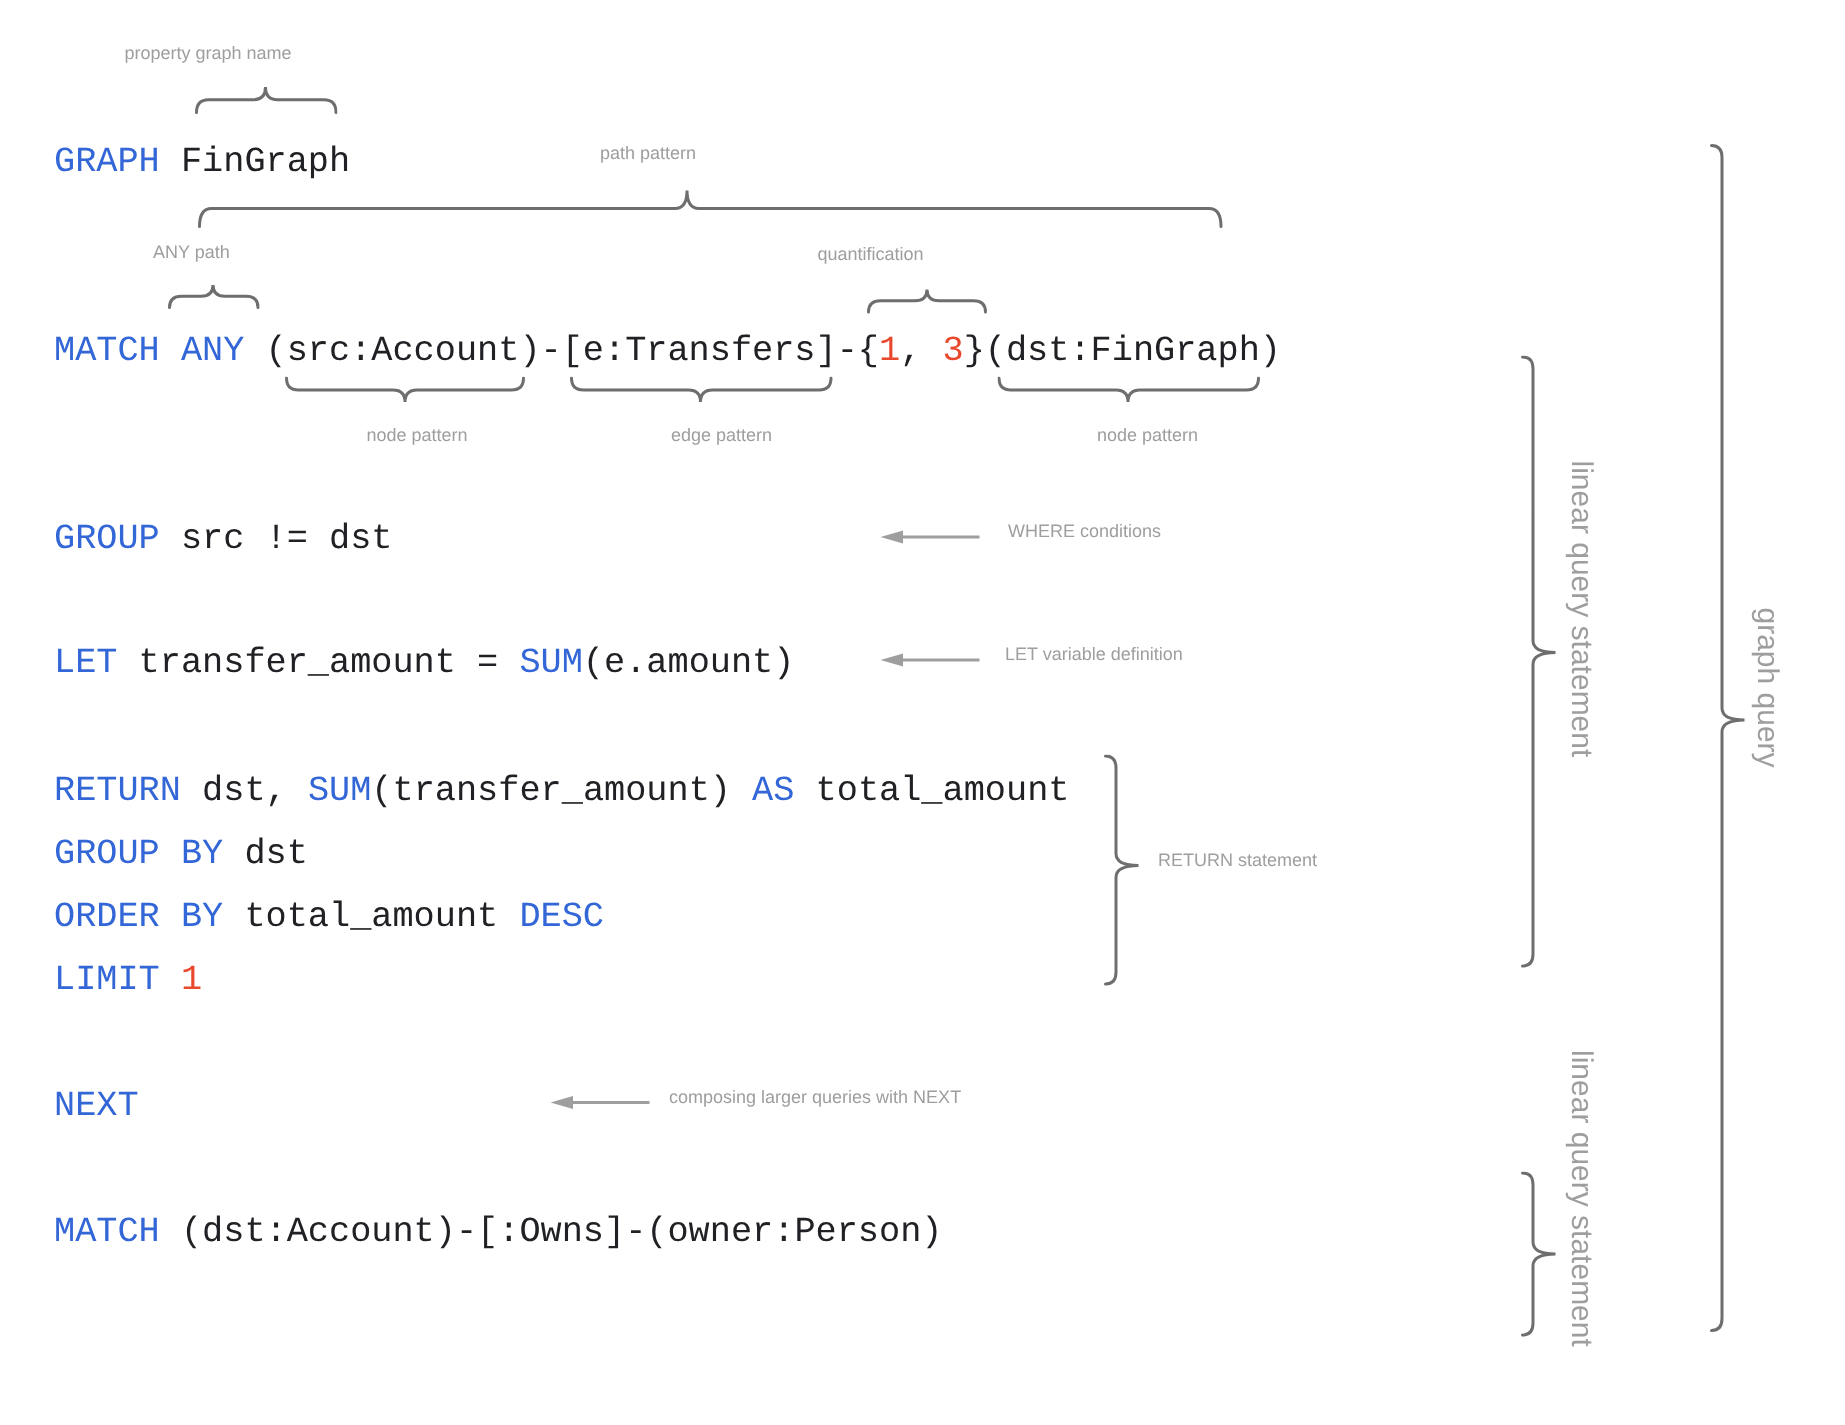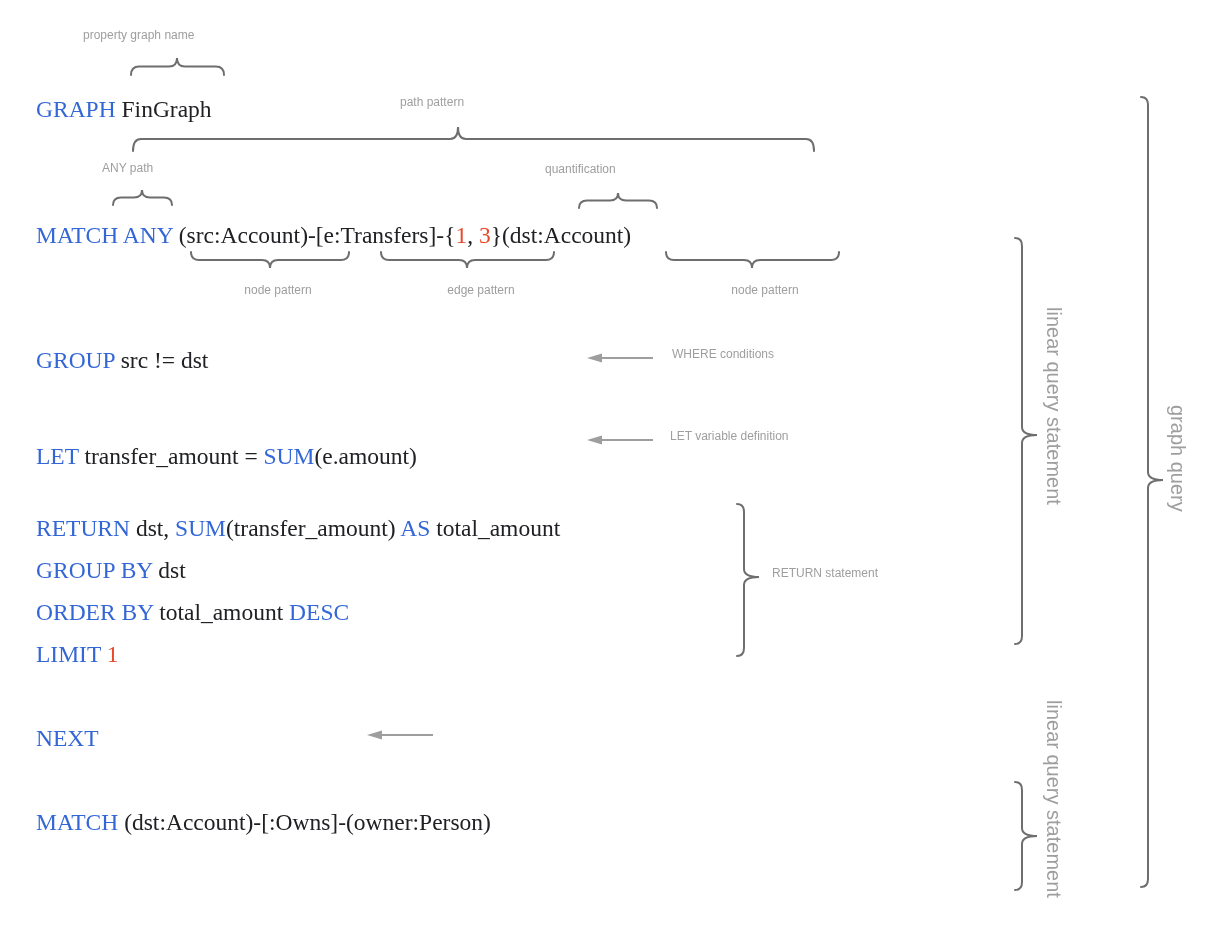--- a/index.html
+++ b/index.html
@@ -6,21 +6,21 @@
   #canvas{
     position:relative;
     width:1230px;height:950px;
     background:var(--bg,#fff);
     overflow:hidden;
     font-family:"Liberation Sans", sans-serif;
   }
   .code{
     position:absolute;
     left:36px;
-    font-family:Liberation Serif, serif;
+    font-family:Liberation Mono, monospace;
     font-size:23.5px;
     line-height:30px;
     white-space:pre;
     color:var(--code,#202124);
   }
   .code .kw{color:var(--kw,#3366d6);}
   .code .num{color:var(--num,#e8492c);}
   .code .pl{color:var(--code,#202124);}
   .lbl{
     position:absolute;
@@ -45,40 +45,41 @@
   svg.arrow line{stroke:var(--arrow,#9e9e9e);stroke-width:2;}
   svg.arrow path{fill:var(--arrow,#9e9e9e);}
   svg{position:absolute;display:block;}
 </style>
 </head>
 <body>
 
 <div id="canvas">
 
   <div class="code" style="top:94px"><span class="kw">GRAPH</span><span class="pl"> FinGraph</span></div>
-  <div class="code" style="top:220px"><span class="kw">MATCH ANY</span><span class="pl"> (src:Account)-[e:Transfers]-{</span><span class="num">1</span><span class="pl">, </span><span class="num">3</span><span class="pl">}(dst:Account)</span></div>
+  <div class="code" style="top:220px"><span class="kw">MATCH ANY</span><span class="pl"> (src:Account)-[e:Transfers]-{</span><span class="num">1</span><span class="pl">, </span><span class="num">3</span><span class="pl">}(dst:FinGraph)</span></div>
   <div class="code" style="top:345px"><span class="kw">GROUP</span><span class="pl"> src != dst</span></div>
-  <div class="code" style="top:441px"><span class="kw">LET</span><span class="pl"> transfer_amount = </span><span class="kw">SUM</span><span class="pl">(e.amount)</span></div>
+  <div class="code" style="top:428px"><span class="kw">LET</span><span class="pl"> transfer_amount = </span><span class="kw">SUM</span><span class="pl">(e.amount)</span></div>
   <div class="code" style="top:513px"><span class="kw">RETURN</span><span class="pl"> dst, </span><span class="kw">SUM</span><span class="pl">(transfer_amount) </span><span class="kw">AS</span><span class="pl"> total_amount</span></div>
   <div class="code" style="top:555px"><span class="kw">GROUP BY</span><span class="pl"> dst</span></div>
   <div class="code" style="top:597px"><span class="kw">ORDER BY</span><span class="pl"> total_amount </span><span class="kw">DESC</span></div>
   <div class="code" style="top:639px"><span class="kw">LIMIT</span><span class="pl"> </span><span class="num">1</span></div>
   <div class="code" style="top:723px"><span class="kw">NEXT</span></div>
   <div class="code" style="top:807px"><span class="kw">MATCH</span><span class="pl"> (dst:Account)-[:Owns]-(owner:Person)</span></div>
 
   <div class="lbl" style="left:83px;top:28px">property graph name</div>
   <div class="lbl" style="left:400px;top:95px">path pattern</div>
   <div class="lbl" style="left:102px;top:161px">ANY path</div>
   <div class="lbl" style="left:545px;top:162px">quantification</div>
   <div class="lbl centered" style="left:266px;top:283px">node pattern</div>
   <div class="lbl centered" style="left:469px;top:283px">edge pattern</div>
   <div class="lbl centered" style="left:753px;top:283px">node pattern</div>
   <div class="lbl" style="left:672px;top:347px">WHERE conditions</div>
   <div class="lbl" style="left:670px;top:429px">LET variable definition</div>
   <div class="lbl" style="left:772px;top:566px">RETURN statement</div>
+  <div class="lbl" style="left:446px;top:724px">composing larger queries with NEXT</div>
 
   <div class="vlbl" style="left:1042px;top:307px">linear query statement</div>
   <div class="vlbl" style="left:1166px;top:405px">graph query</div>
   <div class="vlbl" style="left:1042px;top:700px">linear query statement</div>
 
   <svg class="brace" style="left:130px;top:57px" width="95" height="20">
       <path d="M1,18 Q1,9.5 9,9.5 L39,9.5 Q47,9.5 47,1 Q47,9.5 55,9.5 L86,9.5 Q94,9.5 94,18"></path>
     </svg>
   <svg class="brace" style="left:132px;top:126px" width="684" height="27">
       <path d="M1,25 Q1,13 9,13 L318,13 Q326,13 326,1 Q326,13 334,13 L674,13 Q682,13 682,25"></path>

